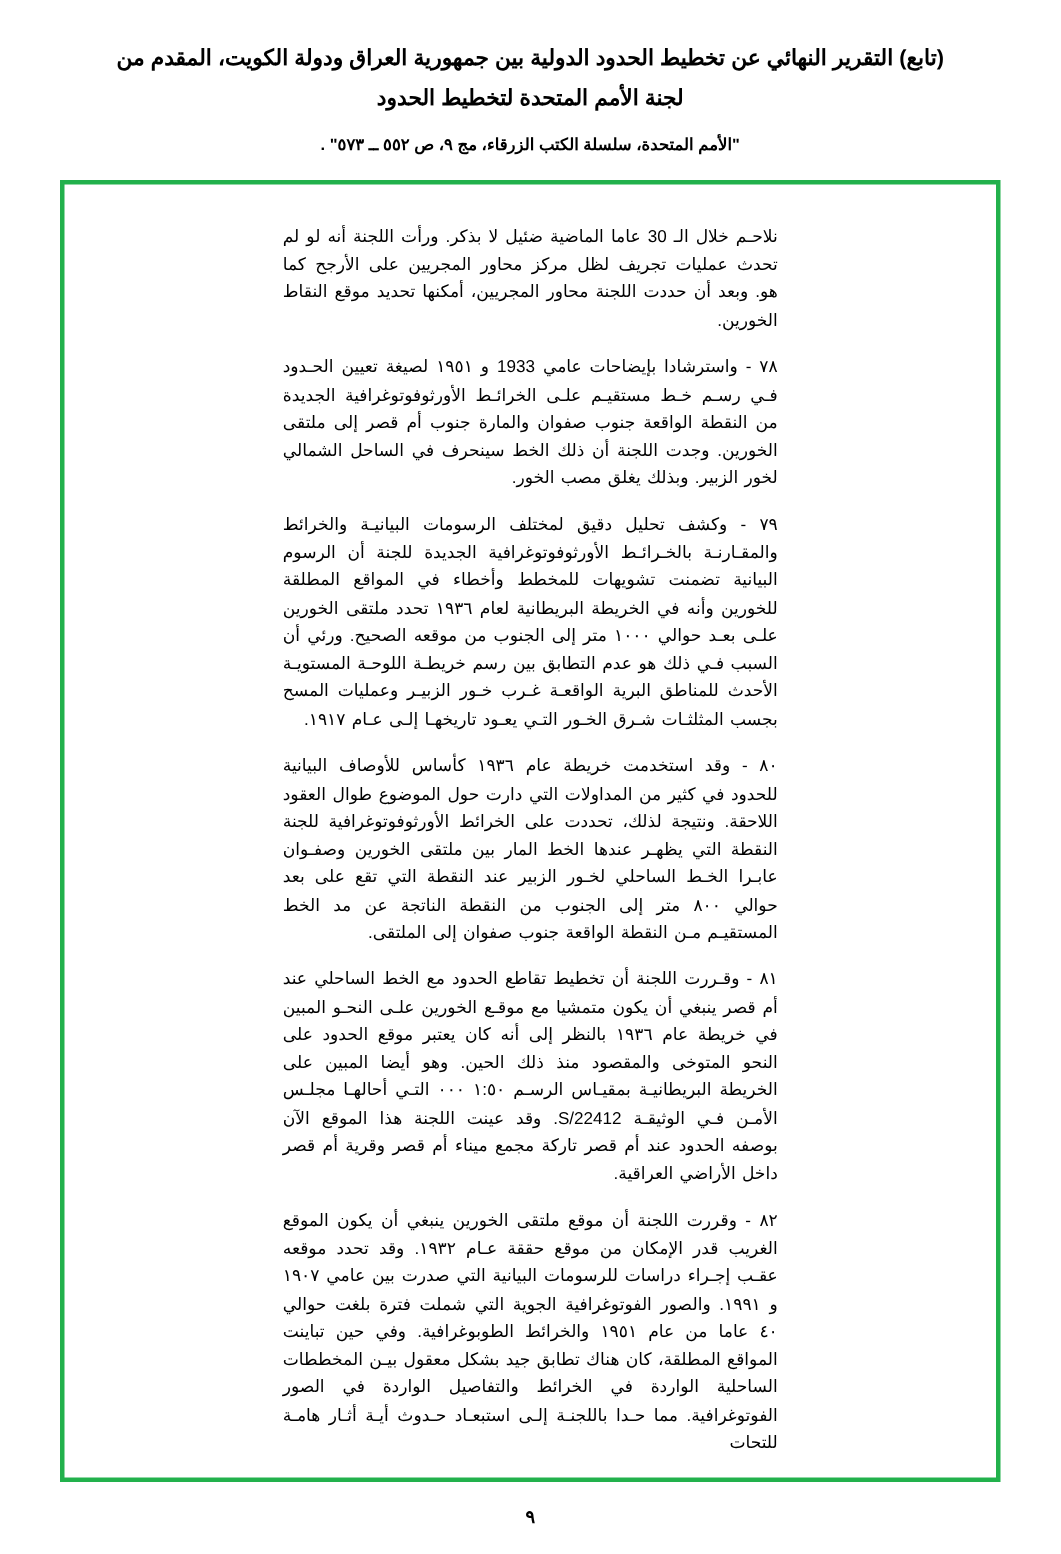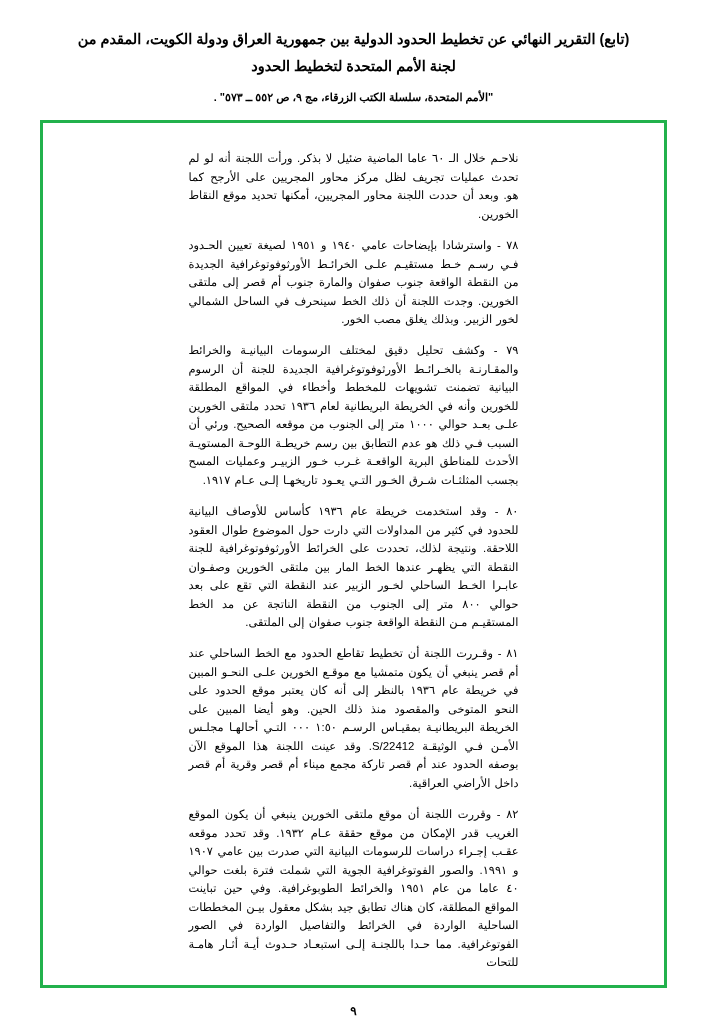--- a/index.html
+++ b/index.html
@@ -81,22 +81,22 @@
 
 <div class="page">
 
   <div class="doc-header">
     <div class="doc-title">(تابع) التقرير النهائي عن تخطيط الحدود الدولية بين جمهورية العراق ودولة الكويت، المقدم من لجنة الأمم المتحدة لتخطيط الحدود</div>
     <div class="doc-source">"الأمم المتحدة، سلسلة الكتب الزرقاء، مج ٩، ص ٥٥٢ ــ ٥٧٣" .</div>
   </div>
 
   <div class="content-frame" style="border-color: rgb(34, 177, 76);">
     <div class="body-col">
-      <p class="para">نلاحـم خلال الـ ٦٠ عاما الماضية ضئيل لا بذكر. ورأت اللجنة أنه لو لم تحدث عمليات تجريف لظل مركز محاور المجريين على الأرجح كما هو. وبعد أن حددت اللجنة محاور المجريين، أمكنها تحديد موقع النقاط الخورين.</p>
-      <p class="para">٧٨ - واسترشادا بإيضاحات عامي ١٩٤٠ و ١٩٥١ لصيغة تعيين الحـدود فـي رسـم خـط مستقيـم علـى الخرائـط الأورثوفوتوغرافية الجديدة من النقطة الواقعة جنوب صفوان والمارة جنوب أم قصر إلى ملتقى الخورين. وجدت اللجنة أن ذلك الخط سينحرف في الساحل الشمالي لخور الزبير. وبذلك يغلق مصب الخور.</p>
+      <p class="para">نلاحـم خلال الـ 30 عاما الماضية ضئيل لا بذكر. ورأت اللجنة أنه لو لم تحدث عمليات تجريف لظل مركز محاور المجريين على الأرجح كما هو. وبعد أن حددت اللجنة محاور المجريين، أمكنها تحديد موقع النقاط الخورين.</p>
+      <p class="para">٧٨ - واسترشادا بإيضاحات عامي 1933 و ١٩٥١ لصيغة تعيين الحـدود فـي رسـم خـط مستقيـم علـى الخرائـط الأورثوفوتوغرافية الجديدة من النقطة الواقعة جنوب صفوان والمارة جنوب أم قصر إلى ملتقى الخورين. وجدت اللجنة أن ذلك الخط سينحرف في الساحل الشمالي لخور الزبير. وبذلك يغلق مصب الخور.</p>
       <p class="para">٧٩ - وكشف تحليل دقيق لمختلف الرسومات البيانيـة والخرائط والمقـارنـة بالخـرائـط الأورثوفوتوغرافية الجديدة للجنة أن الرسوم البيانية تضمنت تشويهات للمخطط وأخطاء في المواقع المطلقة للخورين وأنه في الخريطة البريطانية لعام ١٩٣٦ تحدد ملتقى الخورين علـى بعـد حوالي ١٠٠٠ متر إلى الجنوب من موقعه الصحيح. ورئي أن السبب فـي ذلك هو عدم التطابق بين رسم خريطـة اللوحـة المستويـة الأحدث للمناطق البرية الواقعـة غـرب خـور الزبيـر وعمليات المسح بجسب المثلثـات شـرق الخـور التـي يعـود تاريخهـا إلـى عـام ١٩١٧.</p>
       <p class="para">٨٠ - وقد استخدمت خريطة عام ١٩٣٦ كأساس للأوصاف البيانية للحدود في كثير من المداولات التي دارت حول الموضوع طوال العقود اللاحقة. ونتيجة لذلك، تحددت على الخرائط الأورثوفوتوغرافية للجنة النقطة التي يظهـر عندها الخط المار بين ملتقى الخورين وصفـوان عابـرا الخـط الساحلي لخـور الزبير عند النقطة التي تقع على بعد حوالي ٨٠٠ متر إلى الجنوب من النقطة الناتجة عن مد الخط المستقيـم مـن النقطة الواقعة جنوب صفوان إلى الملتقى.</p>
       <p class="para">٨١ - وقـررت اللجنة أن تخطيط تقاطع الحدود مع الخط الساحلي عند أم قصر ينبغي أن يكون متمشيا مع موقـع الخورين علـى النحـو المبين في خريطة عام ١٩٣٦ بالنظر إلى أنه كان يعتبر موقع الحدود على النحو المتوخى والمقصود منذ ذلك الحين. وهو أيضا المبين على الخريطة البريطانيـة بمقيـاس الرسـم ١:٥٠ ٠٠٠ التـي أحالهـا مجلـس الأمـن فـي الوثيقـة S/22412. وقد عينت اللجنة هذا الموقع الآن بوصفه الحدود عند أم قصر تاركة مجمع ميناء أم قصر وقرية أم قصر داخل الأراضي العراقية.</p>
       <p class="para">٨٢ - وقررت اللجنة أن موقع ملتقى الخورين ينبغي أن يكون الموقع الغريب قدر الإمكان من موقع حققة عـام ١٩٣٢. وقد تحدد موقعه عقـب إجـراء دراسات للرسومات البيانية التي صدرت بين عامي ١٩٠٧ و ١٩٩١. والصور الفوتوغرافية الجوية التي شملت فترة بلغت حوالي ٤٠ عاما من عام ١٩٥١ والخرائط الطوبوغرافية. وفي حين تباينت المواقع المطلقة، كان هناك تطابق جيد بشكل معقول بيـن المخططات الساحلية الواردة في الخرائط والتفاصيل الواردة في الصور الفوتوغرافية. مما حـدا باللجنـة إلـى استبعـاد حـدوث أيـة أثـار هامـة للتحات</p>
     </div>
   </div>
 
   <div class="page-number">٩</div>
 
 </div>

